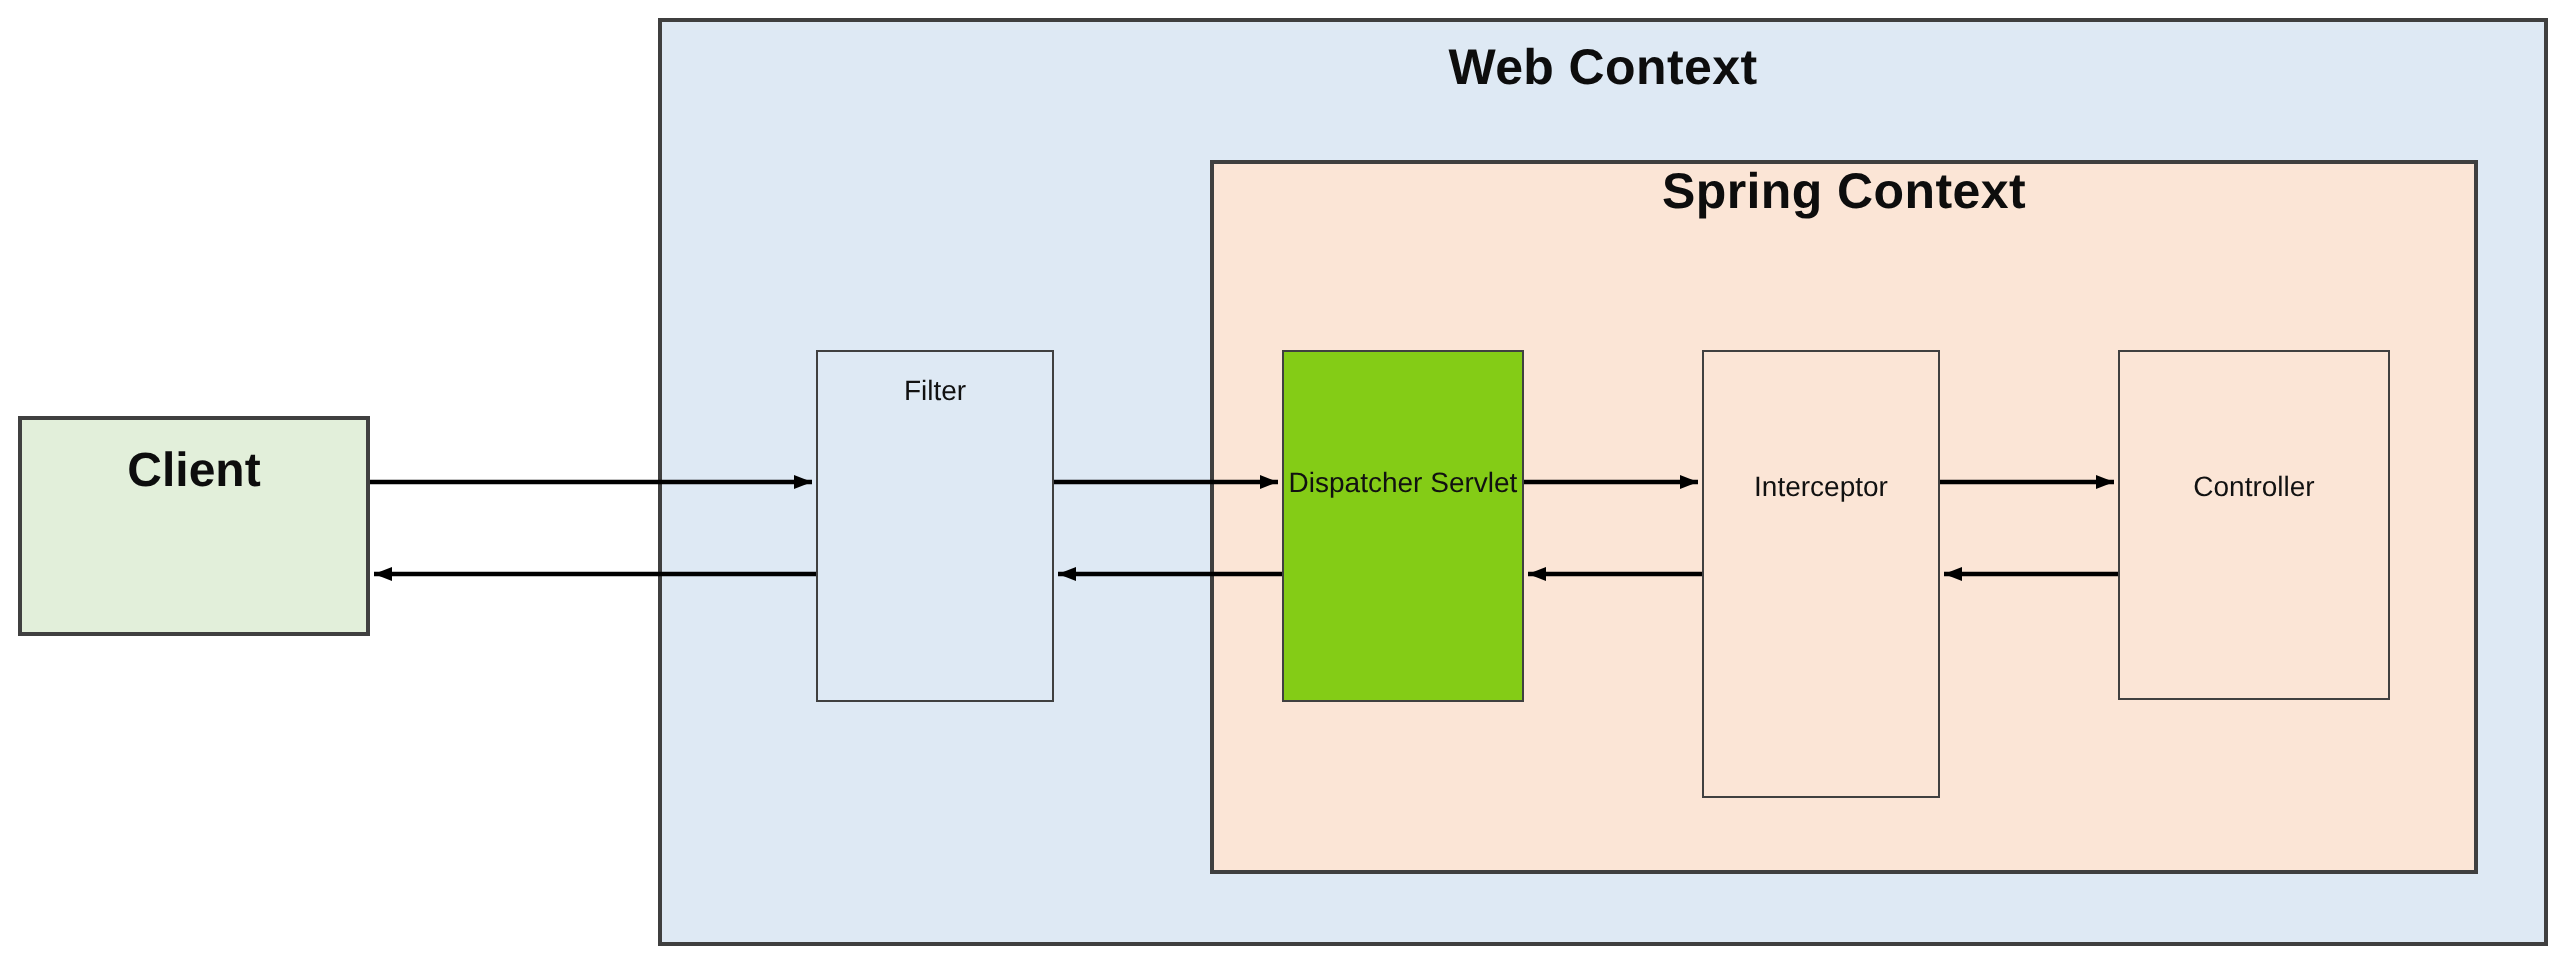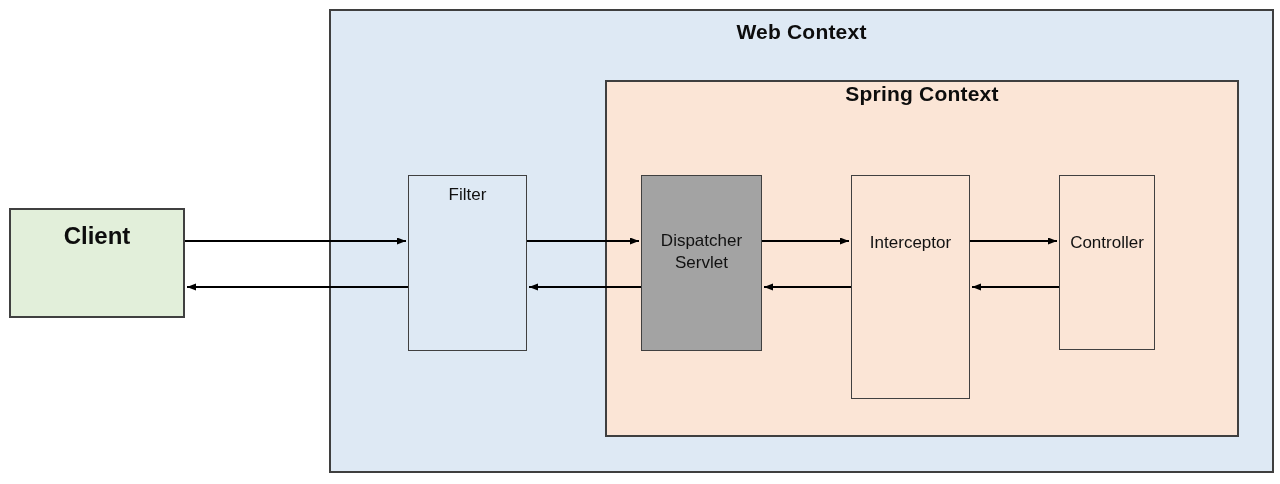--- a/index.html
+++ b/index.html
@@ -26,21 +26,21 @@
   }
   .spring-context {
     left: 605px; top: 80px;
     width: 634px; height: 357px;
     background: #fbe5d6;
   }
   .ctx-title {
     width: 100%;
     text-align: center;
     font-weight: bold;
-    font-size: 21px;
+    font-size: 25px;
     color: #0d0d0d;
     letter-spacing: 0.2px;
   }
   .web-context .ctx-title { padding-top: 9px; }
   .spring-context .ctx-title { }
 
   
   .node {
     position: absolute;
     text-align: center;
@@ -51,44 +51,44 @@
     width: 176px; height: 110px;
     background: #e2efda;
     border: 2px solid #404040;
     font-size: 24px;
     font-weight: bold;
     padding-top: 12px;
     color: #0d0d0d;
   }
   .inner-node {
     border: 1.5px solid #404040;
-    font-size: 17px;
+    font-size: 14px;
     line-height: 22px;
   }
   .node-filter {
     left: 408px; top: 175px;
     width: 119px; height: 176px;
     background: #dee9f4;
     padding-top: 8px;
   }
   .node-dispatcher {
     left: 641px; top: 175px;
     width: 121px; height: 176px;
-    background: #a3a3a3;
+    background: #84cc16;
     padding-top: 54px;
   }
   .node-interceptor {
     left: 851px; top: 175px;
     width: 119px; height: 224px;
     background: #fbe5d6;
     padding-top: 56px;
   }
   .node-controller {
     left: 1059px; top: 175px;
-    width: 96px; height: 175px;
+    width: 136px; height: 175px;
     background: #fbe5d6;
     padding-top: 56px;
   }
 
   
   svg.arrows {
     position: absolute;
     left: 0; top: 0;
     width: 1280px; height: 484px;
     pointer-events: none;

